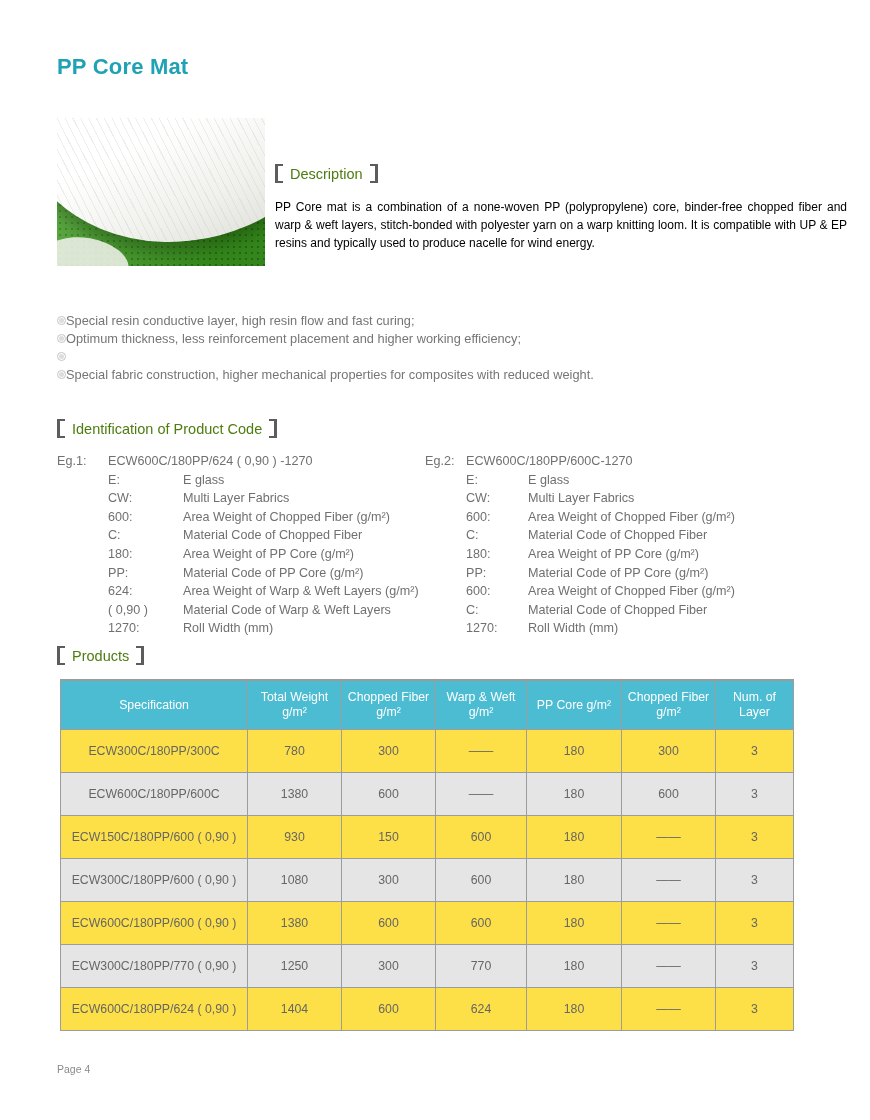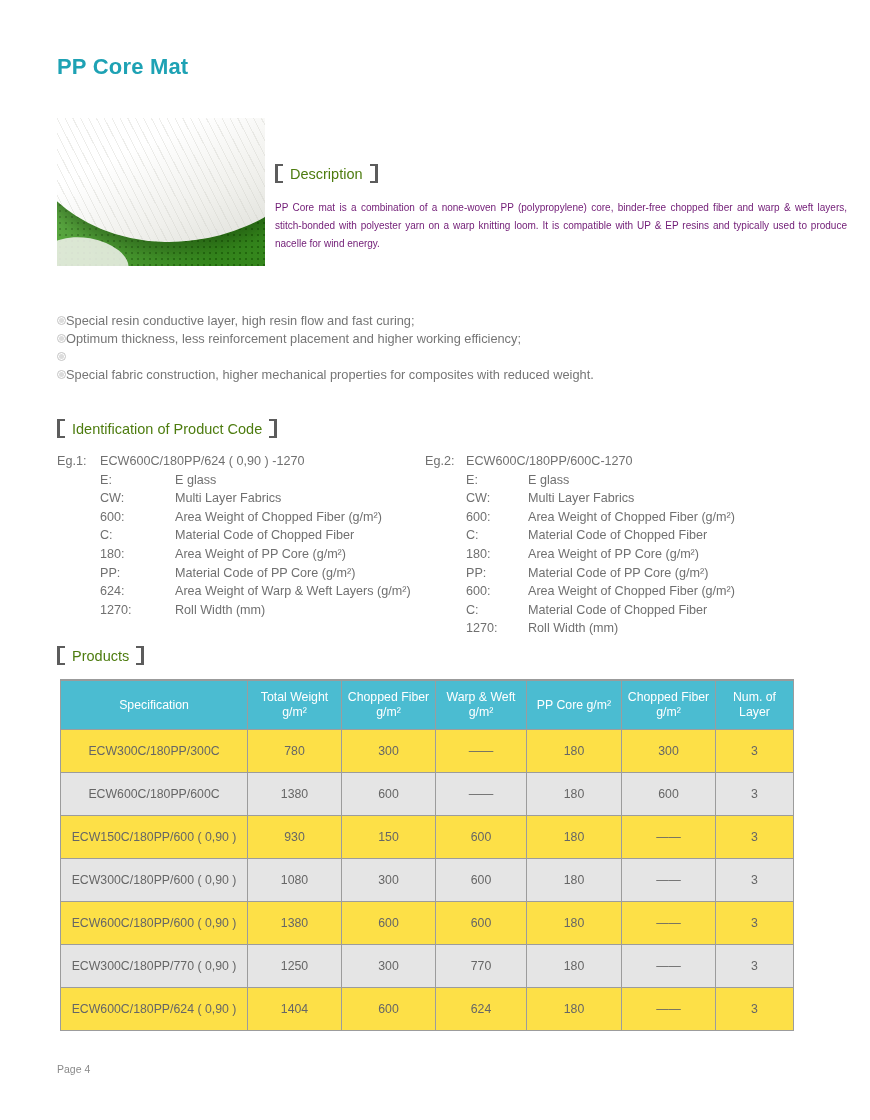--- a/index.html
+++ b/index.html
@@ -40,35 +40,35 @@
 
   
   .sec-head { display:flex; align-items:center; gap:7px; color:#4d7c0f; font-size:14.5px; }
   .br { width:5px; height:15px; flex:0 0 auto; }
   .br-l { border-left:3px solid #5c5c5c; border-top:2px solid #5c5c5c; border-bottom:2px solid #5c5c5c; }
   .br-r { border-right:3px solid #5c5c5c; border-top:2px solid #5c5c5c; border-bottom:2px solid #5c5c5c; }
 
   
   .desc { position:absolute; left:275px; top:157px; width:572px; }
   .desc-body {
-    margin:16px 0 0; font-size:10px; color:#701a75;
+    margin:16px 0 0; font-size:12px; color:#000000;
     line-height:17.8px; text-align:justify;
   }
 
   
   .props { position:absolute; left:57px; top:292px; width:720px; }
   .props ul { list-style:none; margin:12px 0 0; padding:0; }
   .props li { display:flex; align-items:center; height:18.2px; font-size:12.8px; color:#757575; }
   .bullet { flex:0 0 auto; width:7px; height:7px; border:1px solid #c4c4c4; border-radius:50%; position:relative; }
   .bullet::after { content:""; position:absolute; left:1px; top:1px; right:1px; bottom:1px; border-radius:50%; background:#dcdcdc; }
 
   
   .ident { position:absolute; left:57px; top:412px; width:790px; height:220px; }
   .ex { position:absolute; display:flex; font-size:12.6px; color:#707070; line-height:18.6px; }
-  .ex1 { left:0px; top:33px; }
+  .ex1 { left:0px; top:33px;gap:8px; }
   .ex2 { left:368px; top:33px; }
   .ex-label { flex:0 0 auto; }
   .ex1 .ex-label { width:43px; }
   .ex2 .ex-label { width:41px; }
   .ex-key { display:inline-block; }
   .ex1 .ex-key { width:75px; }
   .ex2 .ex-key { width:62px; }
 
   
   .products-head { position:absolute; left:57px; top:639px; }
@@ -147,20 +147,21 @@
       <div class="ex-label">Eg.1:</div>
       <div class="ex-body">
         <div class="ex-code">ECW600C/180PP/624 ( 0,90 ) -1270</div>
         <div class="ex-row"><span class="ex-key">E:</span><span>E glass</span></div>
         <div class="ex-row"><span class="ex-key">CW:</span><span>Multi Layer Fabrics</span></div>
         <div class="ex-row"><span class="ex-key">600:</span><span>Area Weight of Chopped Fiber (g/m²)</span></div>
         <div class="ex-row"><span class="ex-key">C:</span><span>Material Code of Chopped Fiber</span></div>
         <div class="ex-row"><span class="ex-key">180:</span><span>Area Weight of PP Core (g/m²)</span></div>
         <div class="ex-row"><span class="ex-key">PP:</span><span>Material Code of PP Core (g/m²)</span></div>
         <div class="ex-row"><span class="ex-key">624:</span><span>Area Weight of Warp &amp; Weft Layers (g/m²)</span></div>
+        <div class="ex-row"><span class="ex-key">( 0,90 )</span><span>Material Code of Warp &amp; Weft Layers</span></div>
         <div class="ex-row"><span class="ex-key">1270:</span><span>Roll Width (mm)</span></div>
       </div>
     </div>
 
     <div class="ex ex2">
       <div class="ex-label">Eg.2:</div>
       <div class="ex-body">
         <div class="ex-code">ECW600C/180PP/600C-1270</div>
         <div class="ex-row"><span class="ex-key">E:</span><span>E glass</span></div>
         <div class="ex-row"><span class="ex-key">CW:</span><span>Multi Layer Fabrics</span></div>

